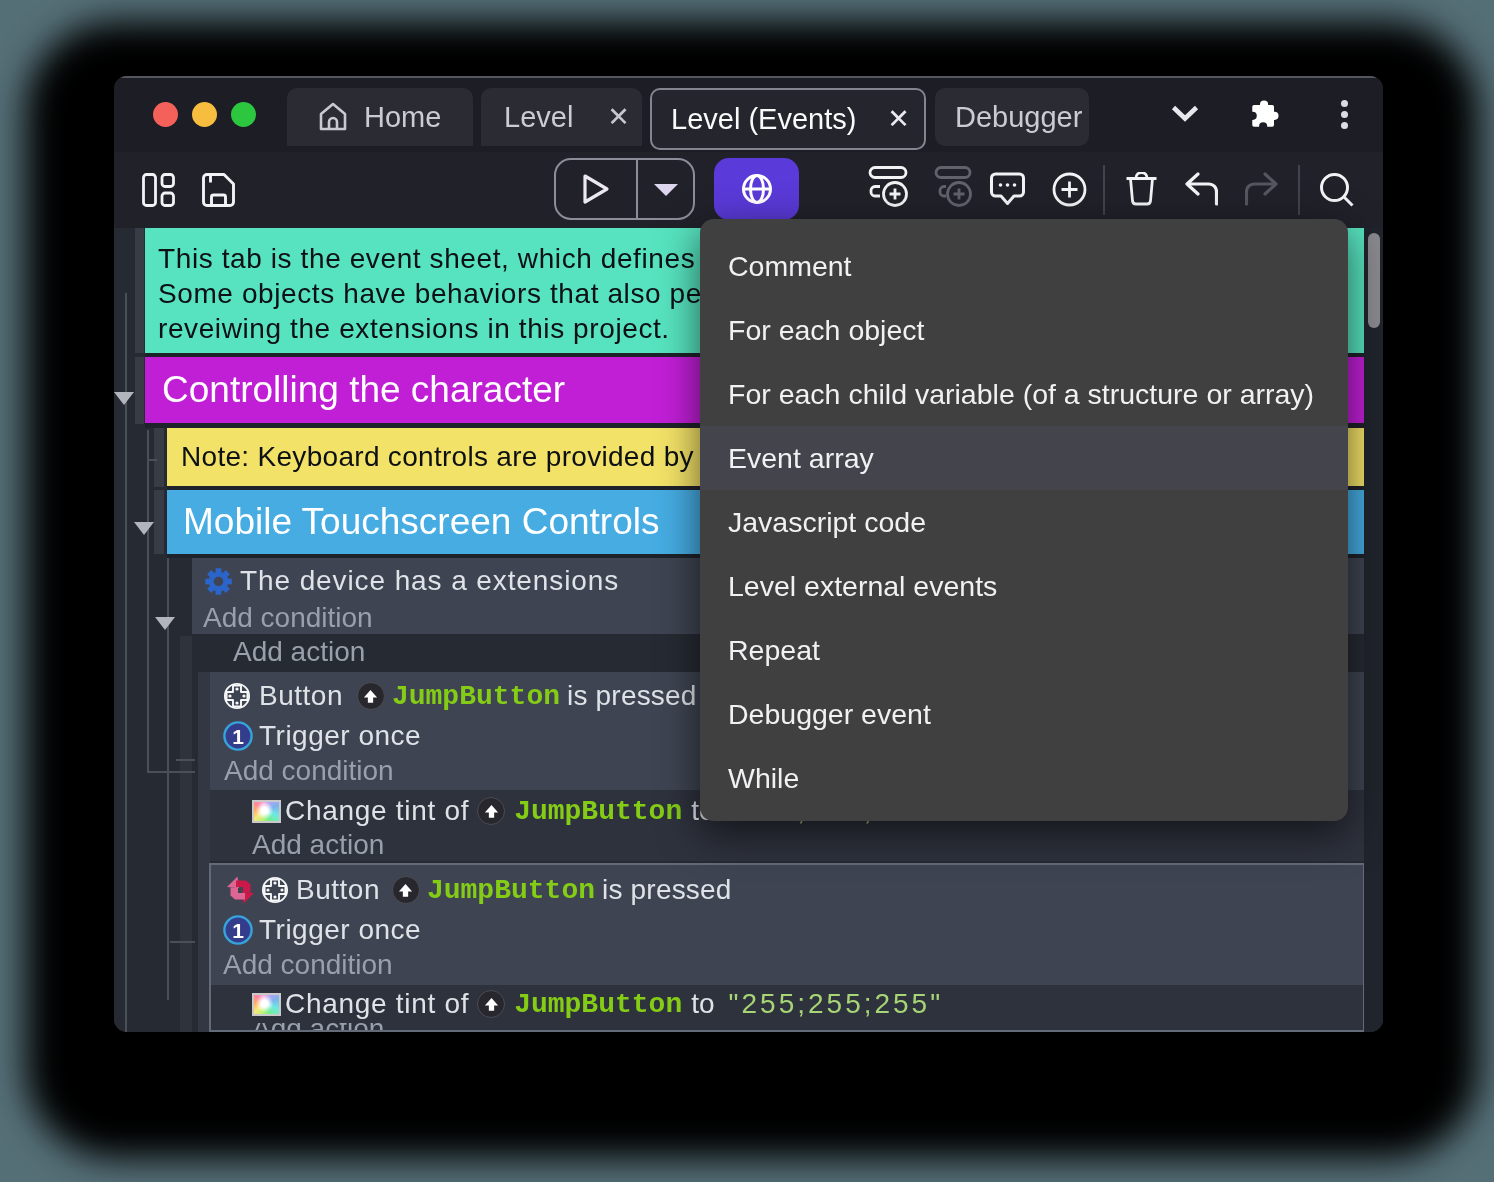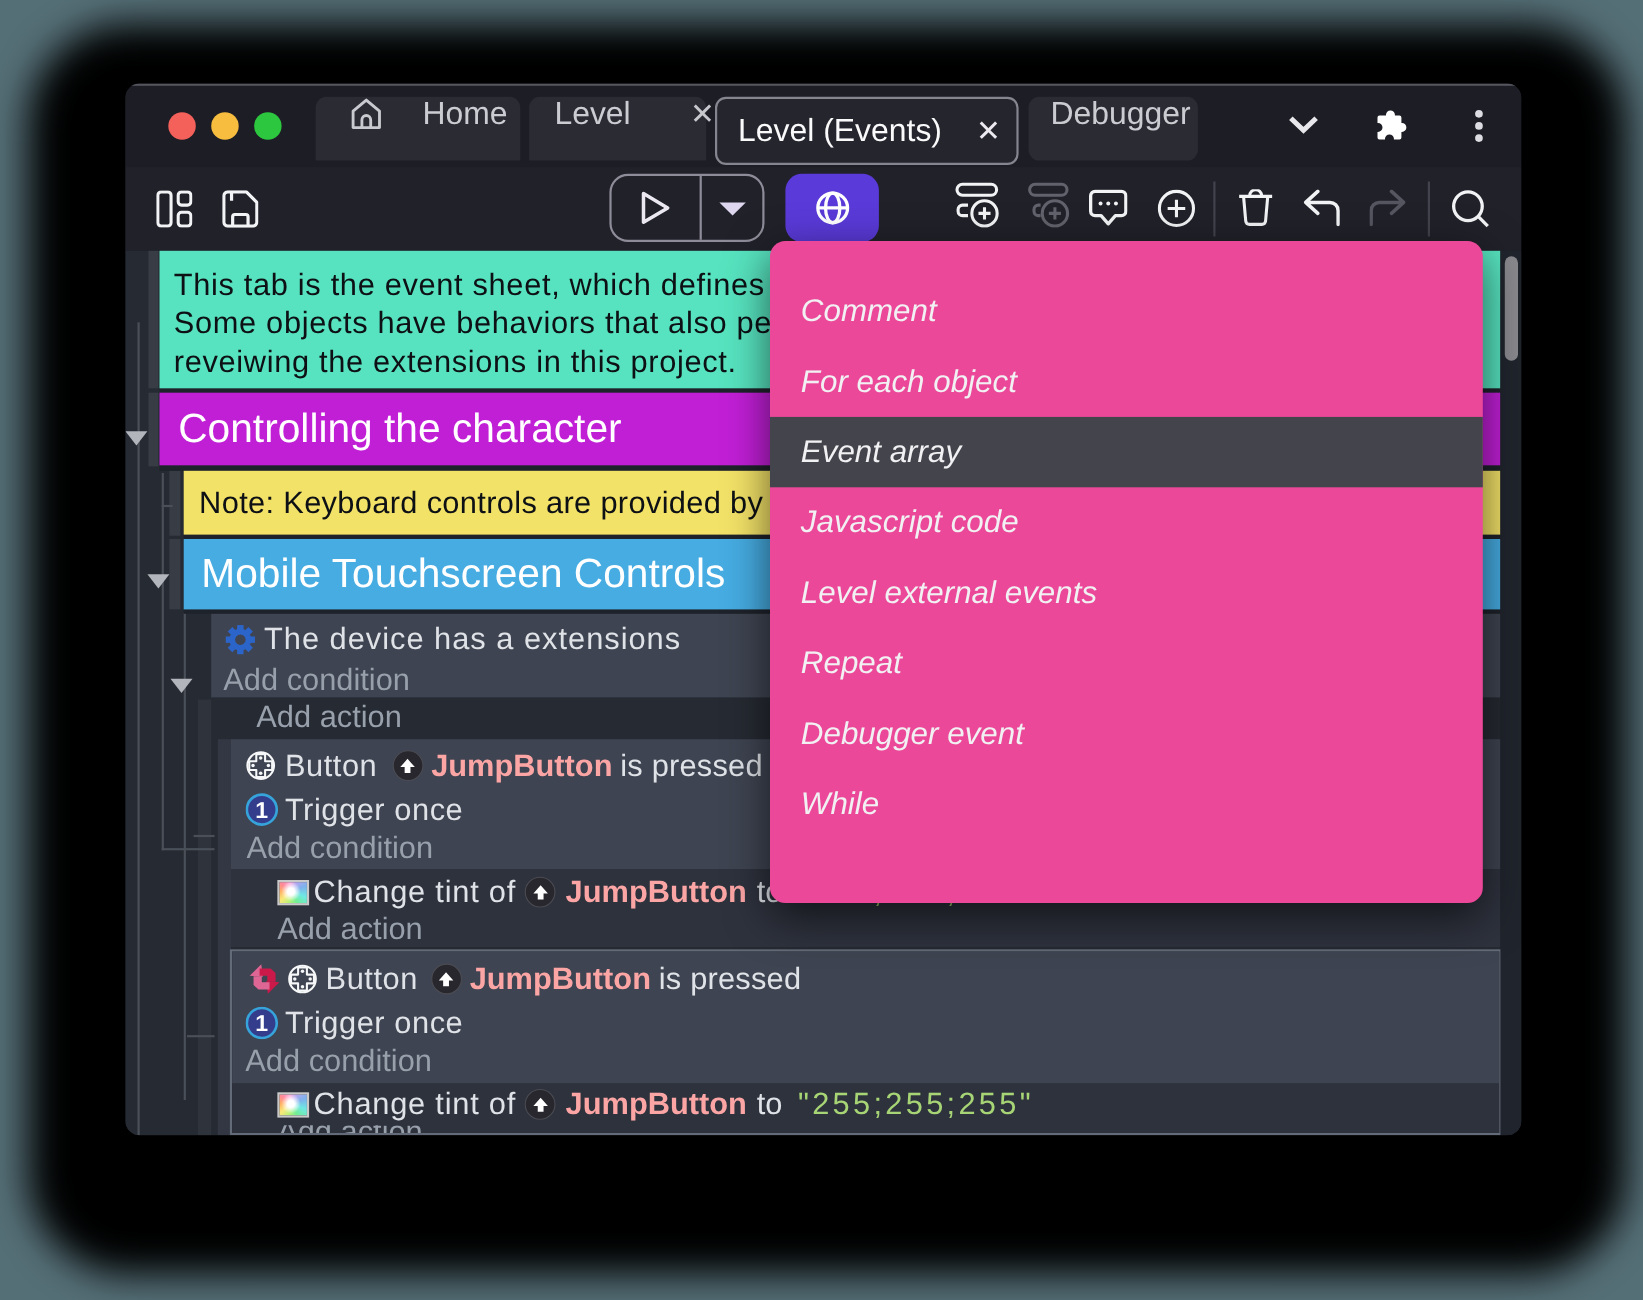--- a/index.html
+++ b/index.html
@@ -5,40 +5,40 @@
   html,body{margin:0;padding:0;}
   body{width:1494px;height:1182px;background:#556f77;position:relative;overflow:hidden;
        font-family:"Liberation Sans",sans-serif;}
   .abs{position:absolute;}
   #shadow{left:26px;top:22px;width:1452px;height:1136px;background:#000;border-radius:90px;filter:blur(17px);}
   #win{left:114px;top:76px;width:1269px;height:956px;background:#21212a;border-radius:13px;overflow:hidden;}
   
   #titlebar{left:0;top:0;width:1269px;height:76px;background:#1d1d25;}
   .tl{width:25px;height:25px;border-radius:50%;top:26px;}
   .tab{top:12px;height:58px;background:#2b2b34;border-radius:10px 10px 0 0;color:#cbccd2;
-       font-size:29px;display:flex;align-items:flex-start;gap:20px;}
+       font-size:29px;display:flex;align-items:center;}
   .tabx{color:#c7c8ce;font-size:27px;}
   #atab{left:536px;top:12px;width:272px;height:58px;background:#25252e;border:2px solid #85858f;
         border-radius:10px;color:#fafafb;font-size:29px;display:flex;align-items:center;}
   
   #toolbar{left:0;top:76px;width:1269px;height:76px;background:#21212a;}
   .tdiv{top:13px;width:2px;height:50px;background:#43434d;}
   
   #sheet{left:0;top:152px;width:1269px;height:804px;background:#262a32;}
   .row{position:absolute;overflow:hidden;white-space:nowrap;}
   .guide{position:absolute;background:#4a4f58;}
   .evline{position:absolute;display:flex;align-items:center;white-space:nowrap;overflow:hidden;
           font-size:28px;color:#dfe2e7;}
   .addt{color:#98a0ac;font-size:28px;}
-  .obj{color:#fca5a5;font-weight:bold;}
+  .obj{color:#84cc16;font-weight:bold;font-family:Liberation Mono, monospace;}
   .badge{width:26px;height:26px;border-radius:50%;background:#27272d;border:1px solid #4b4b53;
          display:inline-flex;align-items:center;justify-content:center;flex:none;}
   
-  #menu{left:700px;top:219px;width:648px;height:602px;background:#ec4899;border-radius:14px;
-        box-shadow:0 12px 40px rgba(0,0,0,.6);padding-top:32px;box-sizing:border-box;font-style:italic;}
+  #menu{left:700px;top:219px;width:648px;height:602px;background:#404040;border-radius:14px;
+        box-shadow:0 12px 40px rgba(0,0,0,.6);padding-top:15px;box-sizing:border-box;}
   .mi{height:64px;display:flex;align-items:center;padding-left:28px;color:#f1f1f3;font-size:28.5px;}
   .mi.hl{background:#44444d;}
 </style>
 </head>
 <body>
 <div id="shadow" class="abs"></div>
 <div id="win" class="abs">
 
   <div id="titlebar" class="abs">
     <div class="abs" style="left:0;top:0;width:1269px;height:2px;background:#54555d;"></div>
@@ -303,19 +303,20 @@
     </div>
     <div class="abs" style="left:1250px;top:0;width:19px;height:804px;background:#20242c;"></div>
 
     <div class="abs" style="left:1254px;top:5px;width:12px;height:95px;border-radius:6px;background:#88888d;"></div>
   </div>
 </div>
 
 <div id="menu" class="abs">
   <div class="mi">Comment</div>
   <div class="mi">For each object</div>
+  <div class="mi">For each child variable (of a structure or array)</div>
   <div class="mi hl">Event array</div>
   <div class="mi">Javascript code</div>
   <div class="mi">Level external events</div>
   <div class="mi">Repeat</div>
   <div class="mi">Debugger event</div>
   <div class="mi">While</div>
 </div>
 
 </body></html>

